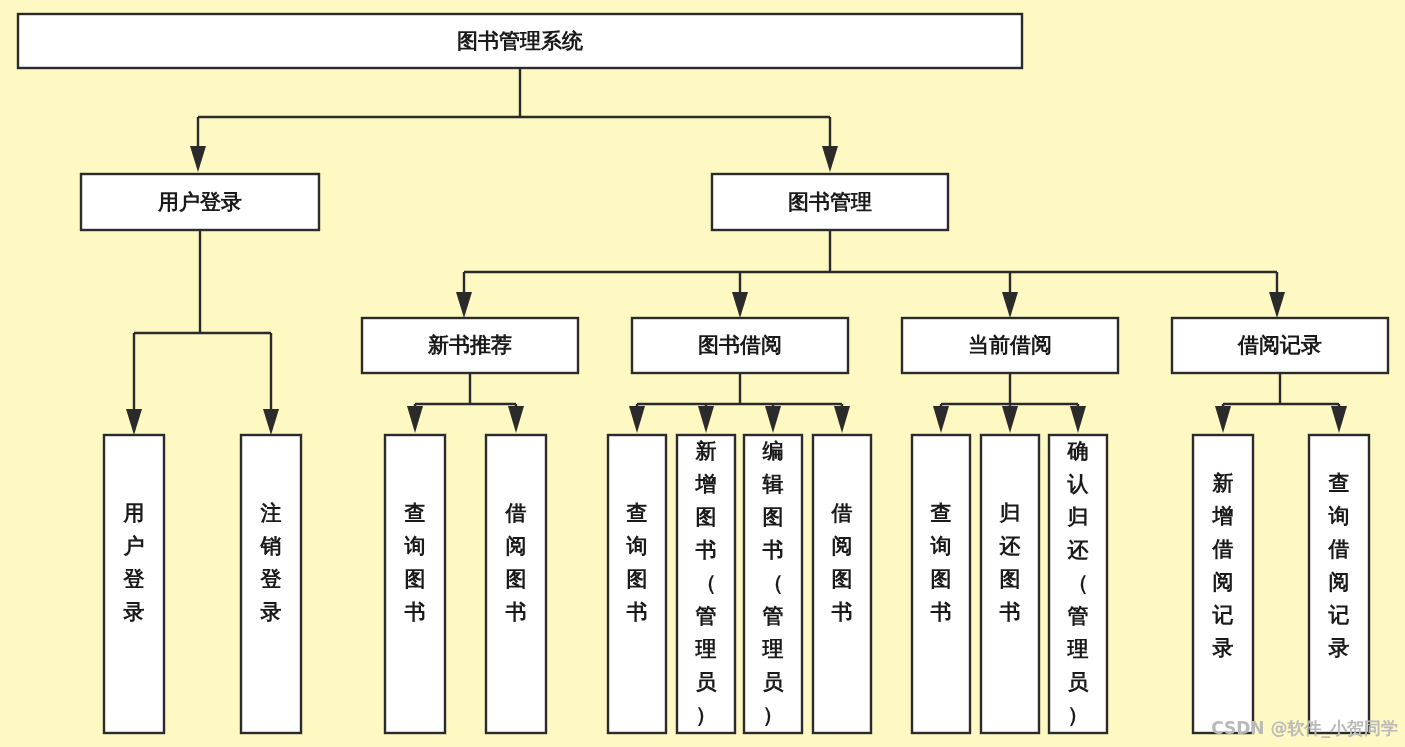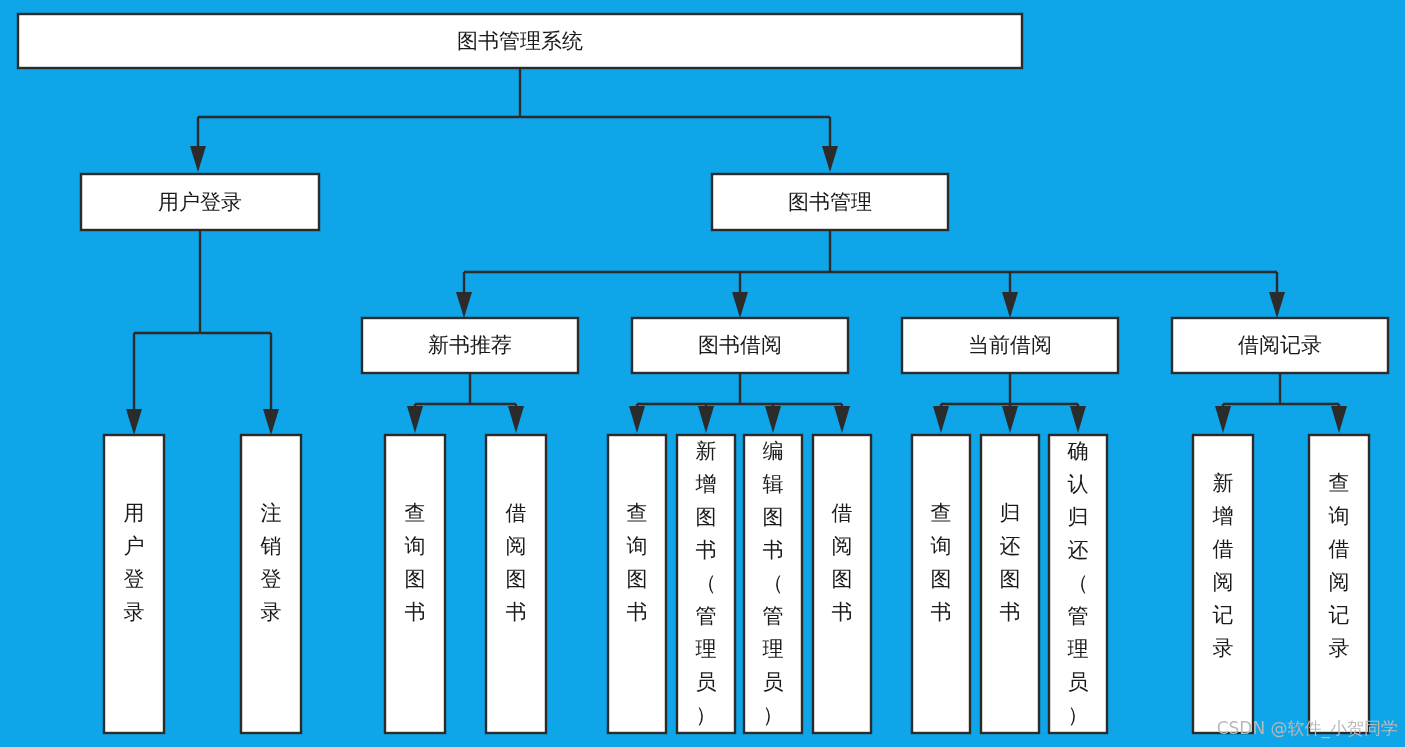--- a/index.html
+++ b/index.html
@@ -8,22 +8,23 @@
     padding: 0;
     background: #ffffff;
   }
   body {
     font-family: "DejaVu Sans", "Liberation Sans", sans-serif;
   }
   #diagram-root {
     position: relative;
     width: 1405px;
     height: 747px;
-    background: #0ea5e9;
+    background: #fef9c3;
     overflow: hidden;
+    font-weight: bold;
   }
   svg#tree-svg {
     position: absolute;
     left: 0;
     top: 0;
     width: 1405px;
     height: 747px;
     display: block;
   }
   .node-box {

